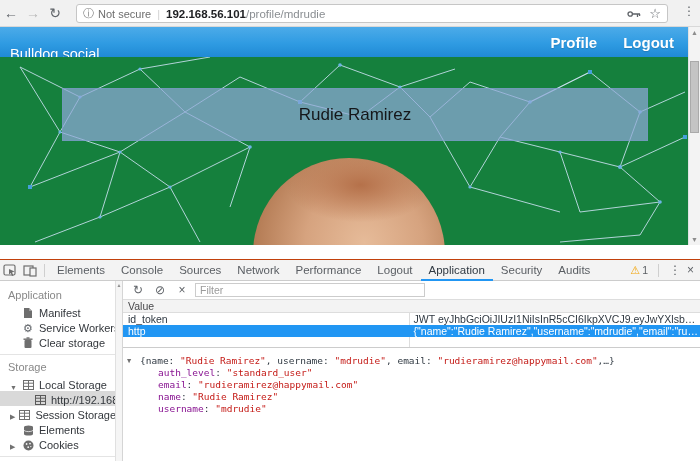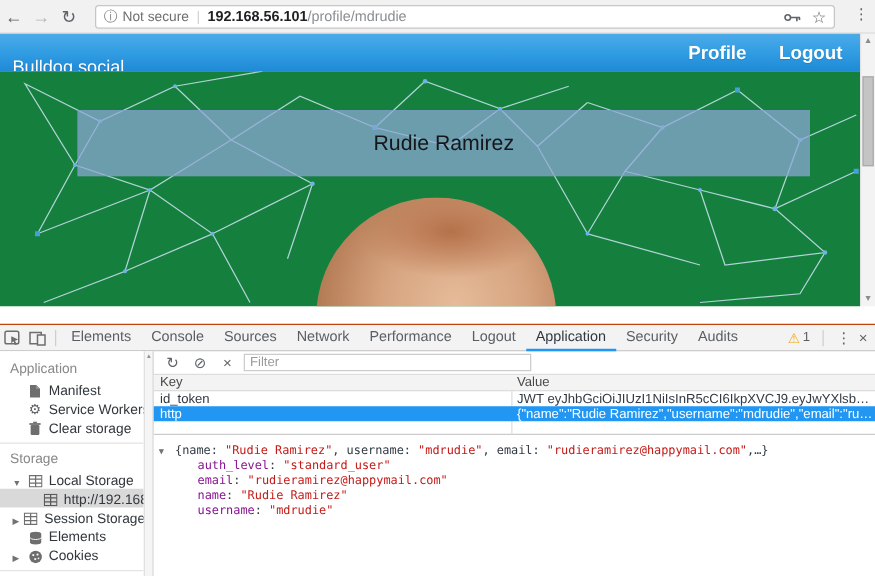--- a/index.html
+++ b/index.html
@@ -316,21 +316,20 @@
         <div class="dt-toolbar">
           <span class="tbtn">↻</span>
           <span class="tbtn">⊘</span>
           <span class="tbtn">×</span>
           <input class="filter-input" placeholder="Filter" style="">
         </div>
 
         <div class="dt-grid">
           <div class="col-divider"></div>
           <div class="grid-header">
-            <span class="hc k">Key</span>
             <span class="hc v">Value</span>
           </div>
           <div class="grid-row">
             <span class="c k">id_token</span>
             <span class="c v">JWT eyJhbGciOiJIUzI1NiIsInR5cCI6IkpXVCJ9.eyJwYXlsb2FkIjp7Im5hbWUiOiJSdWRpZS…</span>
           </div>
           <div class="grid-row selected">
             <span class="c k">http</span>
             <span class="c v">{"name":"Rudie Ramirez","username":"mdrudie","email":"rudieramirez@happymail.co…</span>
           </div>

